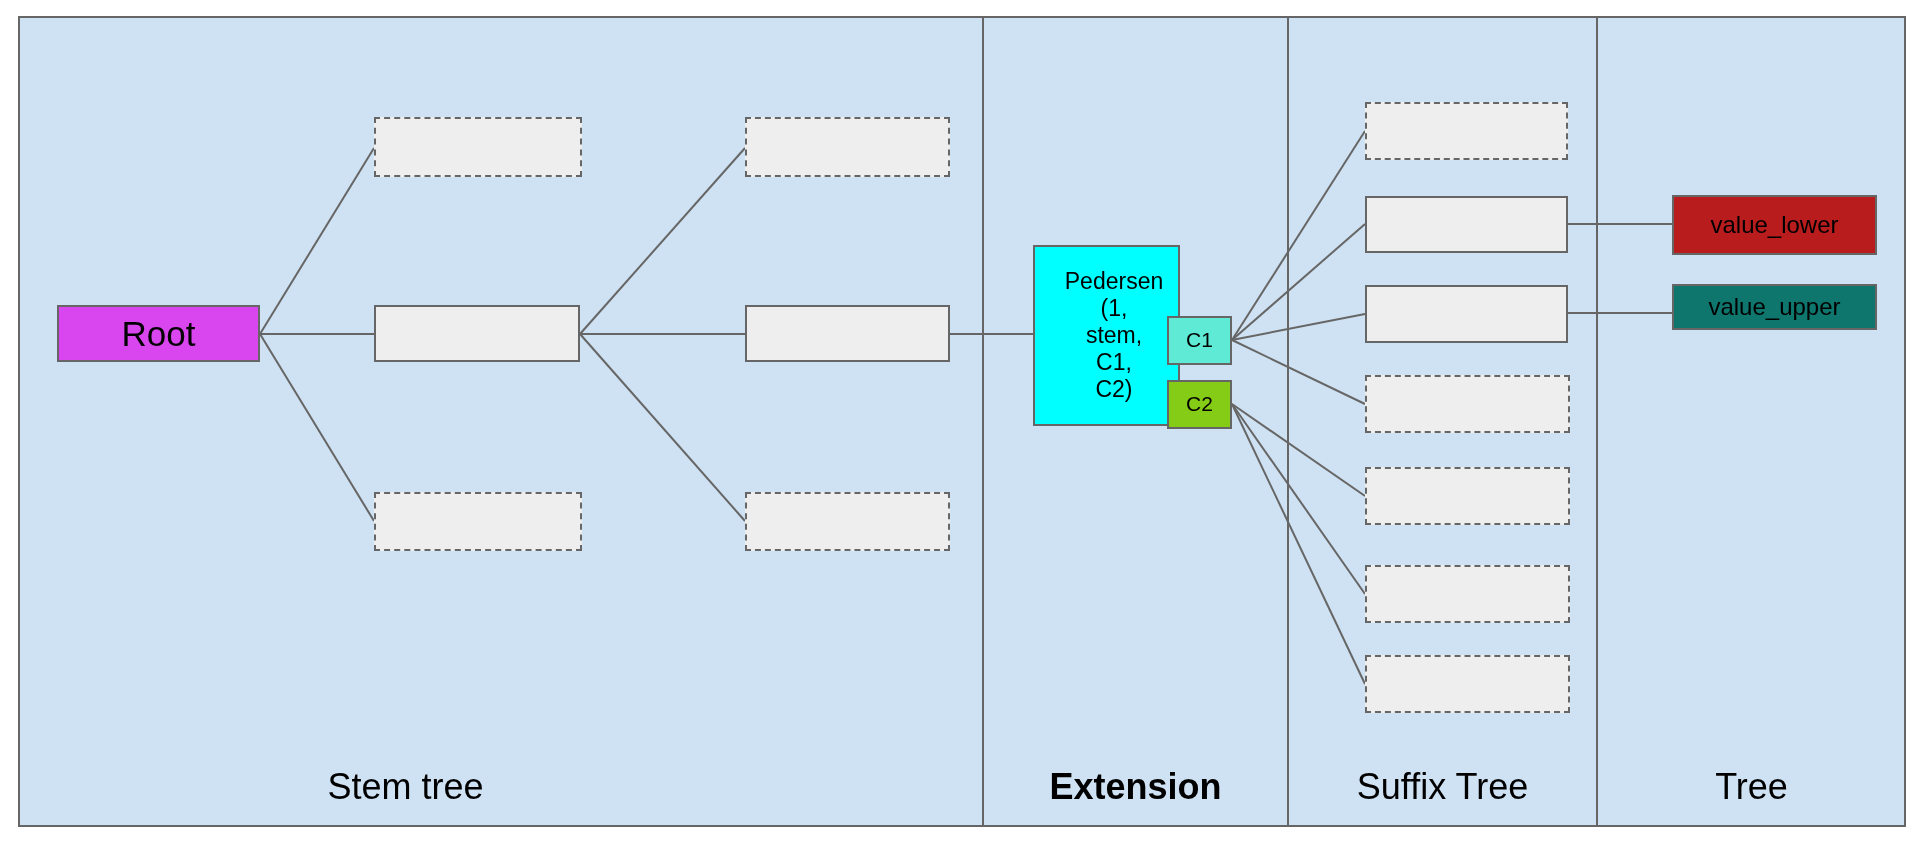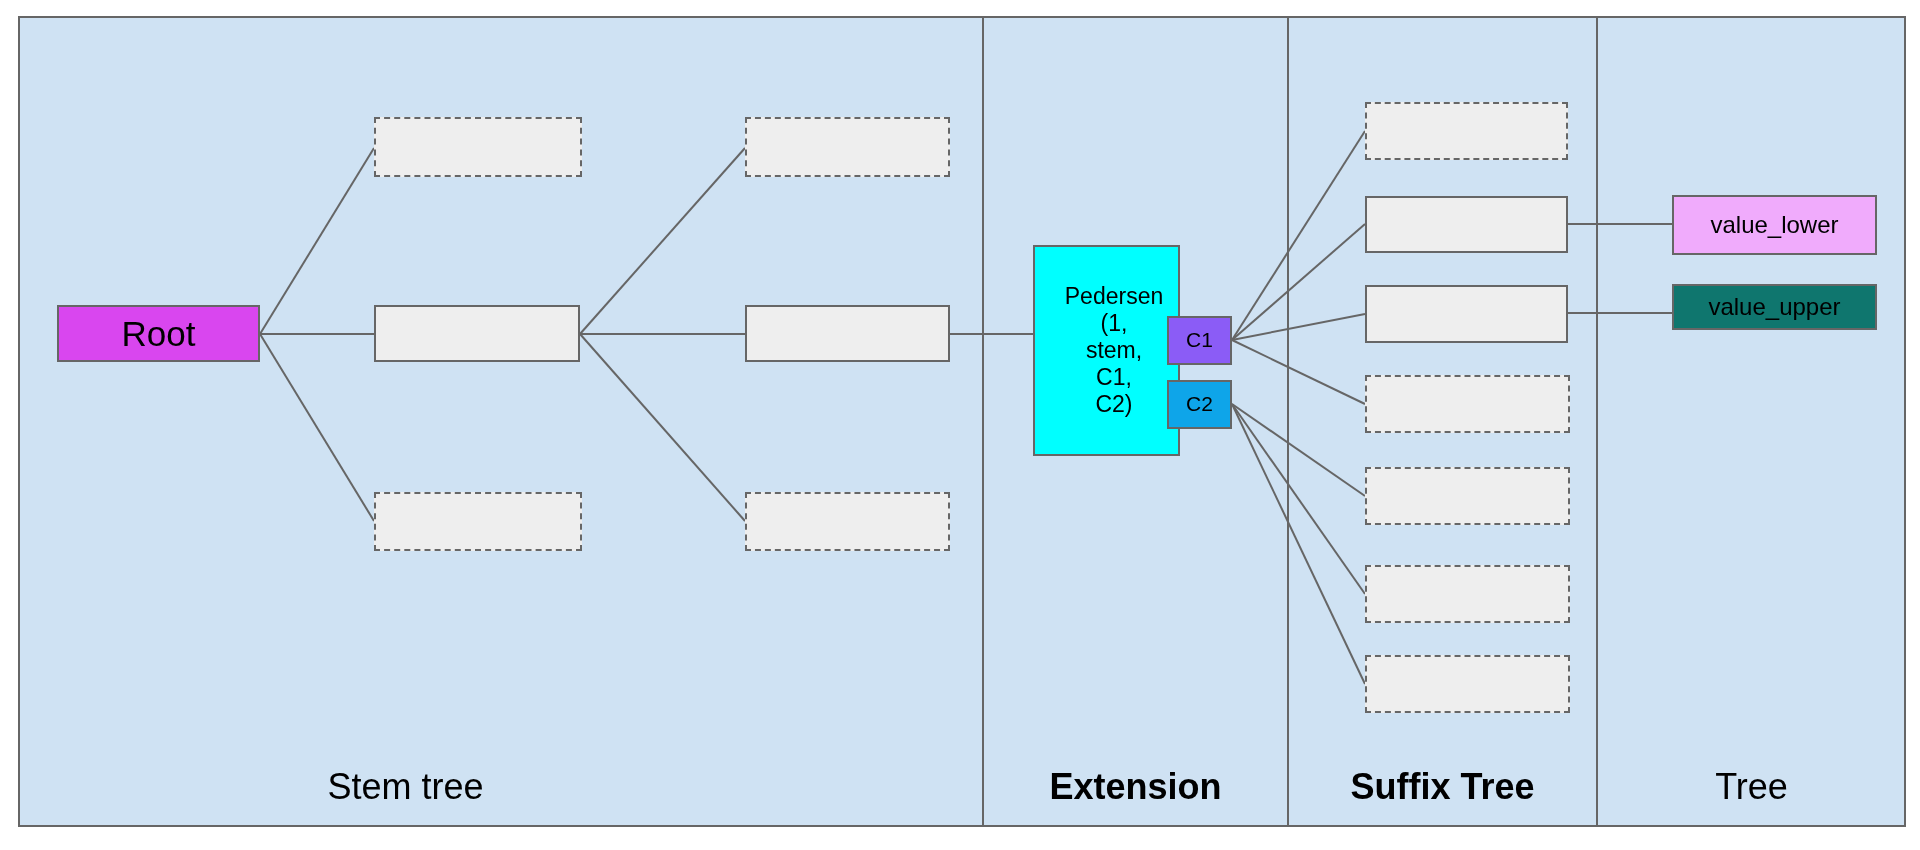--- a/index.html
+++ b/index.html
@@ -96,31 +96,31 @@
       </div>
       <div class="node dashed" style="left: 745px; top: 117px; width: 205px; height: 60px; background: rgb(238, 238, 238); font-size: 20px;">
         <span class="lbl"></span>
       </div>
       <div class="node" style="left: 745px; top: 305px; width: 205px; height: 57px; background: rgb(238, 238, 238); font-size: 20px;">
         <span class="lbl"></span>
       </div>
       <div class="node dashed" style="left: 745px; top: 492px; width: 205px; height: 59px; background: rgb(238, 238, 238); font-size: 20px;">
         <span class="lbl"></span>
       </div>
-      <div class="node" style="left: 1033px; top: 245px; width: 147px; height: 211px; background: rgb(0, 255, 255); font-size: 23px; padding-left: 15px;">
+      <div class="node" style="left: 1033px; top: 245px; width: 147px; height: 181px; background: rgb(0, 255, 255); font-size: 23px; padding-left: 15px;">
         <span class="lbl">Pedersen
 (1,
 stem,
 C1,
 C2)</span>
       </div>
-      <div class="node" style="left: 1167px; top: 316px; width: 65px; height: 49px; background: #8b5cf6; font-size: 21px;">
+      <div class="node" style="left: 1167px; top: 316px; width: 65px; height: 49px; background: #5eead4; font-size: 21px;">
         <span class="lbl">C1</span>
       </div>
-      <div class="node" style="left: 1167px; top: 380px; width: 65px; height: 49px; background: #0ea5e9; font-size: 21px;">
+      <div class="node" style="left: 1167px; top: 380px; width: 65px; height: 49px; background: #84cc16; font-size: 21px;">
         <span class="lbl">C2</span>
       </div>
       <div class="node dashed" style="left: 1365px; top: 102px; width: 203px; height: 58px; background: rgb(238, 238, 238); font-size: 20px;">
         <span class="lbl"></span>
       </div>
       <div class="node" style="left: 1365px; top: 196px; width: 203px; height: 57px; background: rgb(238, 238, 238); font-size: 20px;">
         <span class="lbl"></span>
       </div>
       <div class="node" style="left: 1365px; top: 285px; width: 203px; height: 58px; background: rgb(238, 238, 238); font-size: 20px;">
         <span class="lbl"></span>
@@ -130,26 +130,26 @@
       </div>
       <div class="node dashed" style="left: 1365px; top: 467px; width: 205px; height: 58px; background: rgb(238, 238, 238); font-size: 20px;">
         <span class="lbl"></span>
       </div>
       <div class="node dashed" style="left: 1365px; top: 565px; width: 205px; height: 58px; background: rgb(238, 238, 238); font-size: 20px;">
         <span class="lbl"></span>
       </div>
       <div class="node dashed" style="left: 1365px; top: 655px; width: 205px; height: 58px; background: rgb(238, 238, 238); font-size: 20px;">
         <span class="lbl"></span>
       </div>
-      <div class="node" style="left: 1672px; top: 195px; width: 205px; height: 60px; background: #f0abfc; font-size: 24px;">
+      <div class="node" style="left: 1672px; top: 195px; width: 205px; height: 60px; background: #b91c1c; font-size: 24px;">
         <span class="lbl">value_lower</span>
       </div>
       <div class="node" style="left: 1672px; top: 284px; width: 205px; height: 46px; background: #0f766e; font-size: 24px;">
         <span class="lbl">value_upper</span>
       </div>
     </div>
   <div id="labels-layer">
       <div class="panel-label" style="left: 18px; width: 775px; top: 765px; font-size: 36px;">Stem tree</div>
       <div class="panel-label" style="left: 983px; width: 305px; top: 765px; font-size: 36px; font-weight: bold;">Extension</div>
-      <div class="panel-label" style="left: 1288px; width: 309px; top: 765px; font-size: 36px; font-weight: bold;">Suffix Tree</div>
+      <div class="panel-label" style="left: 1288px; width: 309px; top: 765px; font-size: 36px;">Suffix Tree</div>
       <div class="panel-label" style="left: 1597px; width: 309px; top: 765px; font-size: 36px;">Tree</div>
     </div>
 </div>
 
 </body></html>

